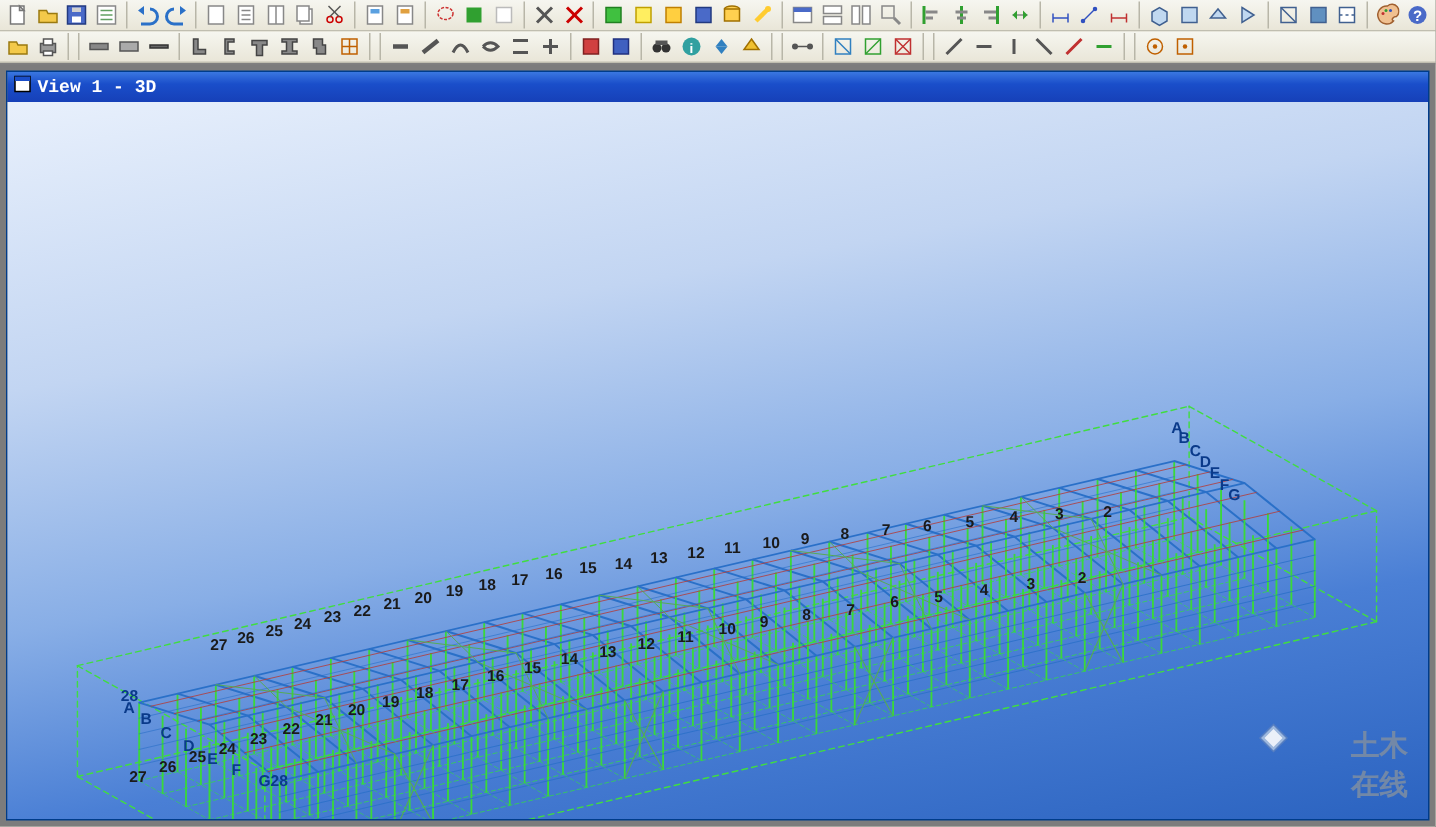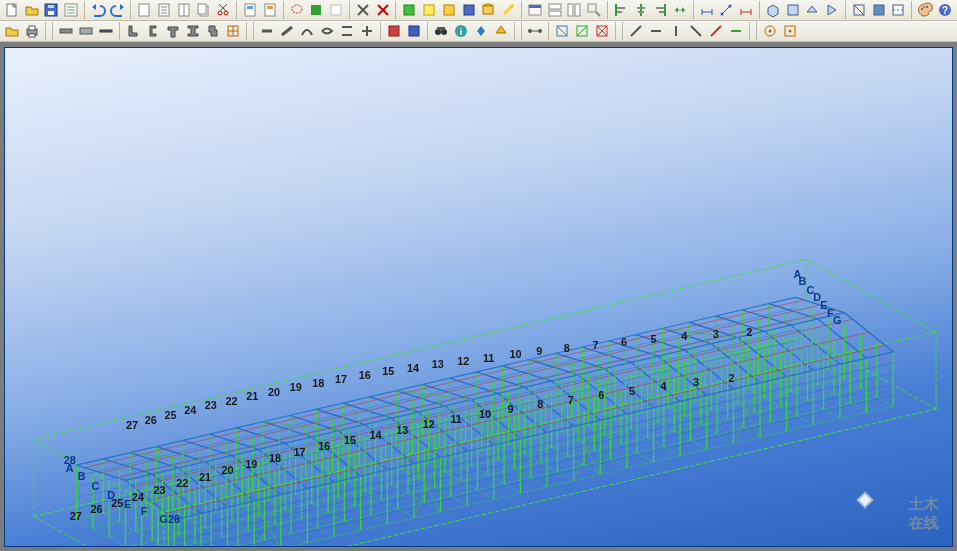--- a/index.html
+++ b/index.html
@@ -16,21 +16,21 @@
   .mdi { flex: 1; background: #7c7c7c; position: relative; border-top: 1px solid #808080; }
   .child-win { position: absolute; left: 4px; top: 4px; right: 4px; bottom: 4px; border: 1px solid #003c8a; display: flex; flex-direction: column; }
   .titlebar { height: 20px; background: linear-gradient(#3a77e0,#1a4eca 40%,#1640b8); color: #fff; display: flex; align-items: center; padding: 0 4px; font-weight: bold; font-family: "Courier New", monospace; font-size: 12px; }
   .titlebar .winicon { margin-right: 4px; }
   .viewport { flex: 1; position: relative; overflow: hidden;
     background: linear-gradient(170deg, #e8f0fc 0%, #c2d5f2 30%, #88aee6 55%, #4a7fd5 75%, #2b63c0 100%); }
   .viewport svg { width: 100%; height: 100%; display: block; }
 
   .gridlabel { fill: #1a1a1a; font: bold 11px sans-serif; }
   .edgelabel { fill: #0a3a8a; font: bold 11px sans-serif; }
-  .watermark { position: absolute; right: 10px; bottom: 8px; display: flex; align-items: center; gap: 6px; color: #7a8ca4; font-size: 15px; font-weight: bold; opacity: .9; }
+  .watermark { position: absolute; right: 10px; bottom: 8px; display: flex; align-items: center; gap: 6px; color: #7a8ca4; font-size: 19px; font-weight: bold; opacity: .9; }
   .watermark svg { display:block; }
 </style>
 </head>
 <body>
 
 <div class="toolbar-row" id="tb1">
     <div class="tb-btn">
       <svg width="16" height="16" viewBox="0 0 16 16">
         <rect x="3" y="2" width="9" height="12" fill="#fff" stroke="#777"></rect>
         <polygon points="9,2 12,5 9,5" fill="#ddd" stroke="#777"></polygon>
@@ -515,20 +515,29 @@
     <div class="tb-btn">
       <svg width="16" height="16" viewBox="0 0 16 16">
         <rect x="3" y="3" width="10" height="10" fill="none" stroke="#c06000"></rect>
         <circle cx="8" cy="8" r="1.5" fill="#c06000"></circle>
       </svg>
     </div>
   </div>
 
 <div class="mdi">
   <div class="child-win">
+    <div class="titlebar">
+      <span class="winicon">
+        <svg width="12" height="12">
+            <rect x="1" y="1" width="10" height="10" fill="#fff" stroke="#000"></rect>
+            <rect x="1" y="1" width="10" height="3" fill="#1a4eca"></rect>
+          </svg>
+      </span>
+      <span>View 1 - 3D</span>
+    </div>
     <div class="viewport">
       <svg viewBox="0 0 945 505" id="scene">
           <line x1="21.5" y1="475.1" x2="804.5" y2="292.40000000000003" stroke="#40dd40" stroke-width="1" stroke-dasharray="4 3" stroke-linecap="round"></line>
           <line x1="21.5" y1="397" x2="804.5" y2="214.30000000000004" stroke="#40dd40" stroke-width="1" stroke-dasharray="4 3" stroke-linecap="round"></line>
           <line x1="21.5" y1="475.1" x2="21.5" y2="397" stroke="#40dd40" stroke-width="1" stroke-dasharray="4 3" stroke-linecap="round"></line>
           <line x1="804.5" y1="292.40000000000003" x2="936.5" y2="366" stroke="#40dd40" stroke-width="1" stroke-dasharray="4 3" stroke-linecap="round"></line>
           <line x1="804.5" y1="214.30000000000004" x2="936.5" y2="287.9" stroke="#40dd40" stroke-width="1" stroke-dasharray="4 3" stroke-linecap="round"></line>
           <line x1="804.5" y1="292.40000000000003" x2="804.5" y2="214.30000000000004" stroke="#40dd40" stroke-width="1" stroke-dasharray="4 3" stroke-linecap="round"></line>
           <line x1="936.5" y1="366" x2="153.5" y2="548.7" stroke="#40dd40" stroke-width="1" stroke-dasharray="4 3" stroke-linecap="round"></line>
           <line x1="936.5" y1="287.9" x2="153.5" y2="470.6" stroke="#40dd40" stroke-width="1" stroke-dasharray="4 3" stroke-linecap="round"></line>

